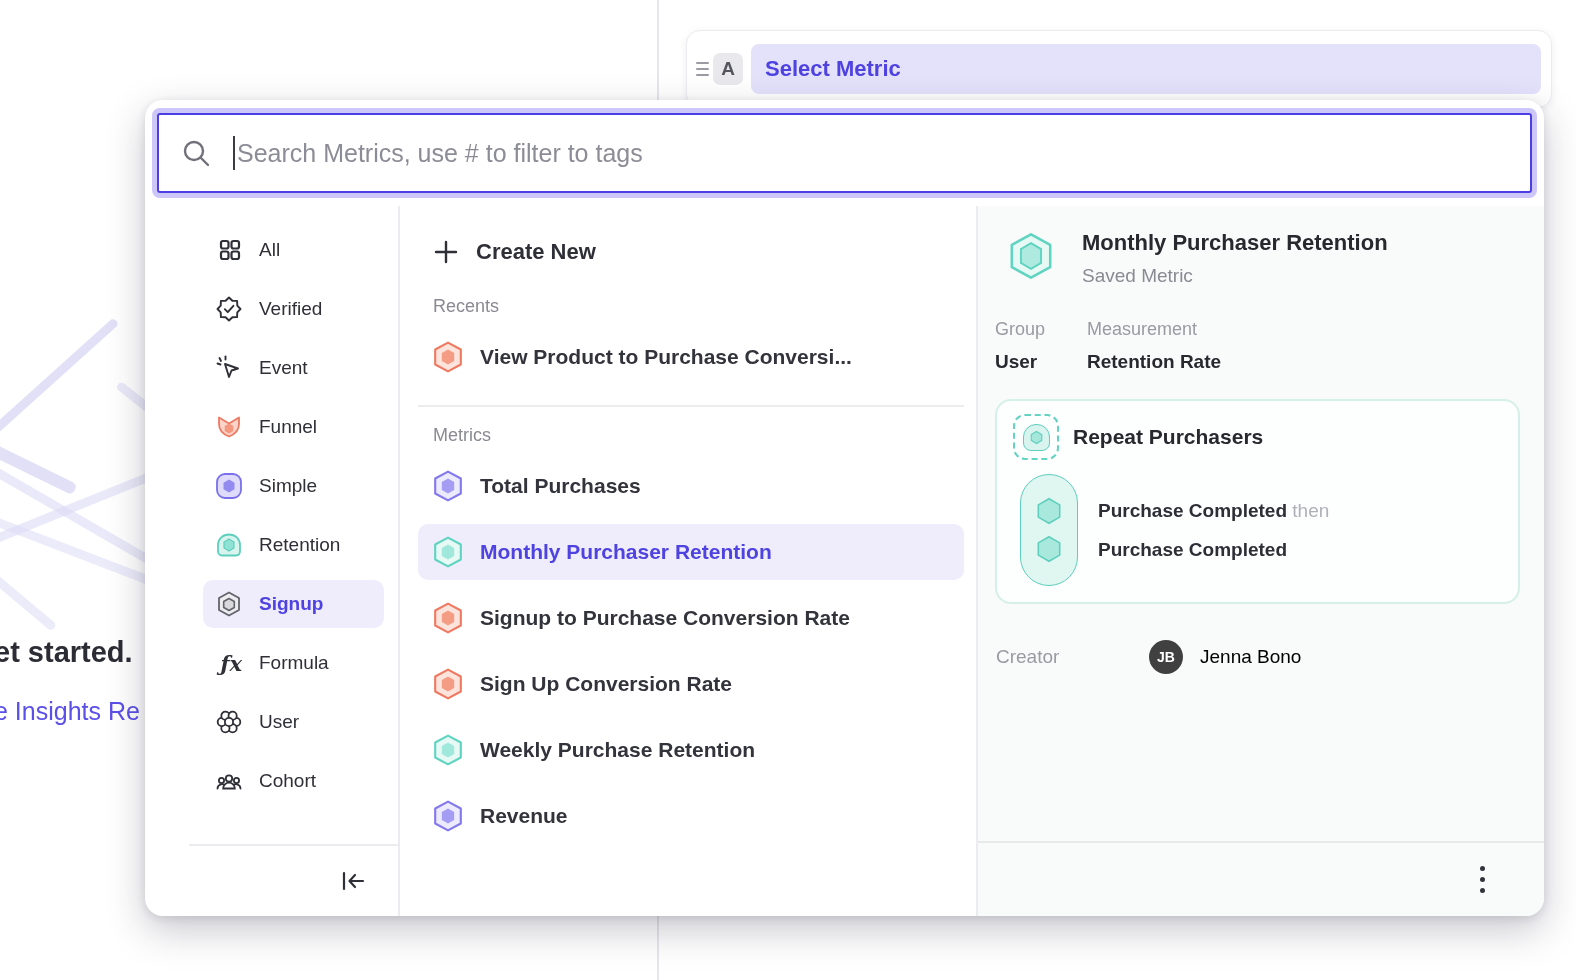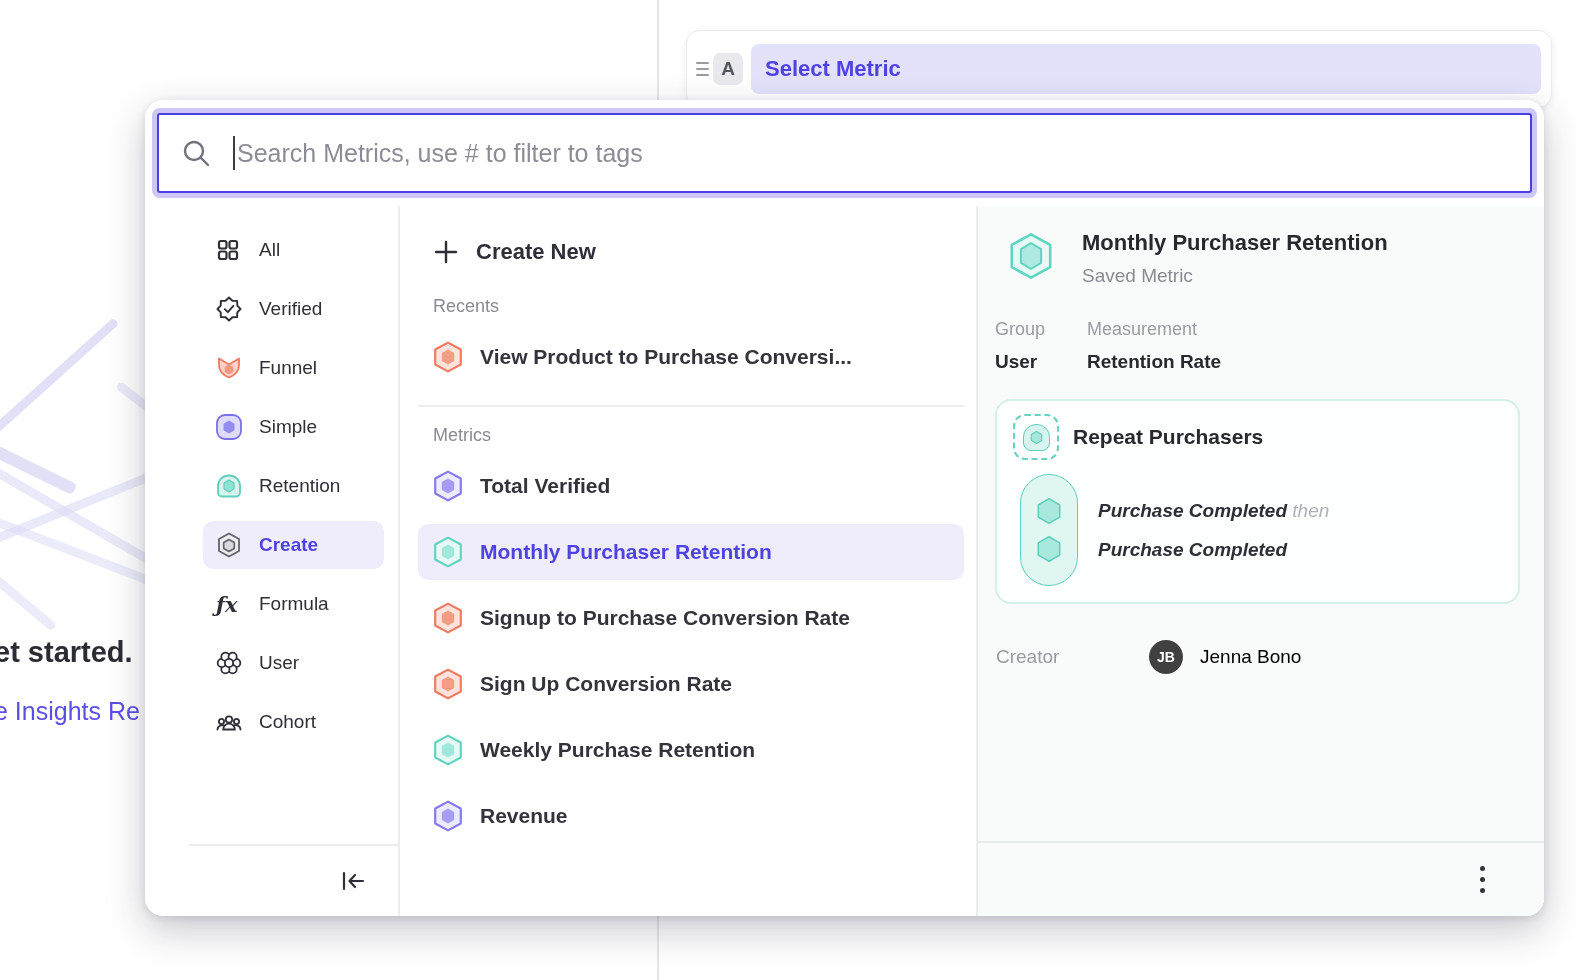--- a/index.html
+++ b/index.html
@@ -44,21 +44,21 @@
 
   
   .side { width:255px; border-right:2px solid #ececf0; display:flex; flex-direction:column;
           border-bottom-left-radius:18px;padding-left:44px; }
   .side-list { flex:1; padding:20px 14px 0 14px; display:flex; flex-direction:column; gap:11px; }
   .side-item { height:48px; border-radius:10px; display:flex; align-items:center; gap:17px;
                padding:0 13px; cursor:pointer; }
   .side-item .lbl { font-size:19px; font-weight:500; color:#2f2f38; }
   .side-item.sel { background:#efedfc; }
   .side-item.sel .lbl { color:#4e43e1; font-weight:600; }
-  .icon26 { width:26px; height:26px; flex:none; display:flex; align-items:center; justify-content:flex-start; }
+  .icon26 { width:26px; height:26px; flex:none; display:flex; align-items:center; justify-content:flex-end; }
   .fx { font-family:"DejaVu Serif", serif; font-style:italic; font-weight:700; font-size:21px; color:#2f2f38; }
   .side-foot { height:72px; border-top:2px solid #ececf0; display:flex; align-items:center;
                justify-content:flex-end; padding-right:26px; }
   .collapse-btn { width:38px; height:38px; display:flex; align-items:center; justify-content:center;
                   cursor:pointer; border-radius:8px; }
 
   
   .mid { width:578px; border-right:2px solid #ececf0; padding:14px 12px 0 18px; overflow:hidden; }
   .row { height:56px; display:flex; align-items:center; gap:17px; padding:0 15px; border-radius:10px; cursor:pointer; }
   .row .lbl { font-size:21px; font-weight:600; color:#33333c; white-space:nowrap; }
@@ -87,21 +87,21 @@
               border-radius:16px; padding:13px 16px 16px 16px; }
   .def-head { display:flex; align-items:center; gap:14px; }
   .dashed-ic { width:46px; height:46px; border:2px dashed #66d2c2; border-radius:12px;
                display:flex; align-items:center; justify-content:center; }
   .arch { width:27px; height:27px; background:#d9f4ef; border:1.5px solid #5ecfbd;
           border-radius:13px 13px 8px 8px; display:flex; align-items:center; justify-content:center; }
   .def-title { font-size:21px; font-weight:700; color:#28282f; }
   .def-body { display:flex; gap:20px; margin-top:14px; padding-left:7px; }
   .capsule { width:58px; height:112px; background:#dff6f1; border:1.5px solid #5ecfbd; border-radius:29px;
              display:flex; flex-direction:column; align-items:center; justify-content:center; gap:10px; flex:none; }
-  .steps { display:flex; flex-direction:column; justify-content:center; gap:17px;font-style:italic; }
+  .steps { display:flex; flex-direction:column; justify-content:center; gap:17px; }
   .step { font-size:19px; font-weight:600; color:#2e2e37; }
   .step .then { font-weight:500; color:#b0b0b8; }
 
   .creator-row { display:flex; align-items:center; margin-top:36px; padding-left:1px; }
   .creator-lab { width:153px; font-size:19px; color:#9a9aa3; }
   .avatar { width:34px; height:34px; border-radius:50%; background:#404040; color:#fff;
             font-size:14px; font-weight:700; display:flex; align-items:center; justify-content:center; }
   .creator-name { font-size:19px; font-weight:500; color:#000000; margin-left:17px; }
 
   .detail-foot { height:75px; border-top:2px solid #e6eae9; display:flex; align-items:center;
@@ -171,20 +171,31 @@
         <div class="side-item">
           <span class="icon26">
             <svg width="26" height="26" viewBox="0 0 26 26" fill="none" stroke="#2f2f38" stroke-width="1.9" stroke-linejoin="round">
               <polygon points="24.5,13 21.3,16.4 21.1,21.1 16.4,21.3 13,24.5 9.6,21.3 4.9,21.1 4.7,16.4 1.5,13 4.7,9.6 4.9,4.9 9.6,4.7 13,1.5 16.4,4.7 21.1,4.9 21.3,9.6"></polygon>
               <path d="M8.8 13.2 l3 3 l5.6 -6.4" stroke-linecap="round" fill="none"></path>
             </svg>
             </span>
           <span class="lbl">Verified</span>
         </div>
 
+        <div class="side-item">
+          <span class="icon26">
+            <svg width="26" height="26" viewBox="0 0 26 26" fill="none" stroke="#2f2f38" stroke-width="1.9" stroke-linejoin="round" stroke-linecap="round">
+              <path d="M9 9 L22 13.5 L15.5 15.5 L13 22 Z"></path>
+              <line x1="3.5" y1="3" x2="5" y2="6"></line>
+                <line x1="9.5" y1="1.5" x2="9.5" y2="4.5"></line>
+                <line x1="1.5" y1="8.5" x2="4.5" y2="9.5"></line>
+            </svg>
+            </span>
+          <span class="lbl">Event</span>
+        </div>
 
         <div class="side-item">
           <span class="icon26">
             <svg width="26" height="26" viewBox="0 0 26 26">
               <path d="M3 3.5 L13 9.5 L23 3.5 L23 10 C23 16 18.6 20.3 13 22.5 C7.4 20.3 3 16 3 10 Z" fill="#fad3c9" stroke="#ee7961" stroke-width="1.8" stroke-linejoin="round"></path>
               <polygon points="13,9.5 17.3,12 17.3,17 13,19.5 8.7,17 8.7,12" fill="#f3977f"></polygon>
             </svg>
             </span>
           <span class="lbl">Funnel</span>
         </div>
@@ -209,21 +220,21 @@
           <span class="lbl">Retention</span>
         </div>
 
         <div class="side-item sel">
           <span class="icon26">
             <svg width="26" height="26" viewBox="0 0 26 26">
               <polygon points="13,1.5 23,7 23,19 13,24.5 3,19 3,7" fill="#ededef" stroke="#63636d" stroke-width="1.8" stroke-linejoin="round"></polygon>
               <polygon points="13,7.5 18.3,10.5 18.3,16.5 13,19.5 7.7,16.5 7.7,10.5" fill="#d9d9dd" stroke="#63636d" stroke-width="1.6" stroke-linejoin="round"></polygon>
             </svg>
             </span>
-          <span class="lbl">Create</span>
+          <span class="lbl">Signup</span>
         </div>
 
         <div class="side-item">
           <span class="icon26">
               <span class="fx">ƒx</span>
             </span>
           <span class="lbl">Formula</span>
         </div>
 
         <div class="side-item">
@@ -293,21 +304,21 @@
       <div class="mid-divider"></div>
 
       <div class="group-hd">Metrics</div>
 
       <div class="row" style="margin-top:4px;">
         <span class="hex30">
           <svg width="30" height="32" viewBox="0 0 28 30">
             <polygon points="14,1.5 26,8 26,22 14,28.5 2,22 2,8" fill="#eceafd" stroke="#8378ee" stroke-width="2" stroke-linejoin="round"></polygon>
             <polygon points="14,8 19.8,11.3 19.8,18.7 14,22 8.2,18.7 8.2,11.3" fill="#a59df4"></polygon>
           </svg></span>
-        <span class="lbl">Total Verified</span>
+        <span class="lbl">Total Purchases</span>
       </div>
 
       <div class="row sel" style="margin-top:10px;">
         <span class="hex30">
           <svg width="30" height="32" viewBox="0 0 28 30">
             <polygon points="14,1.5 26,8 26,22 14,28.5 2,22 2,8" fill="#e7f9f5" stroke="#5fd4c1" stroke-width="2" stroke-linejoin="round"></polygon>
             <polygon points="14,8 19.8,11.3 19.8,18.7 14,22 8.2,18.7 8.2,11.3" fill="#9fe8db"></polygon>
           </svg></span>
         <span class="lbl">Monthly Purchaser Retention</span>
       </div>

